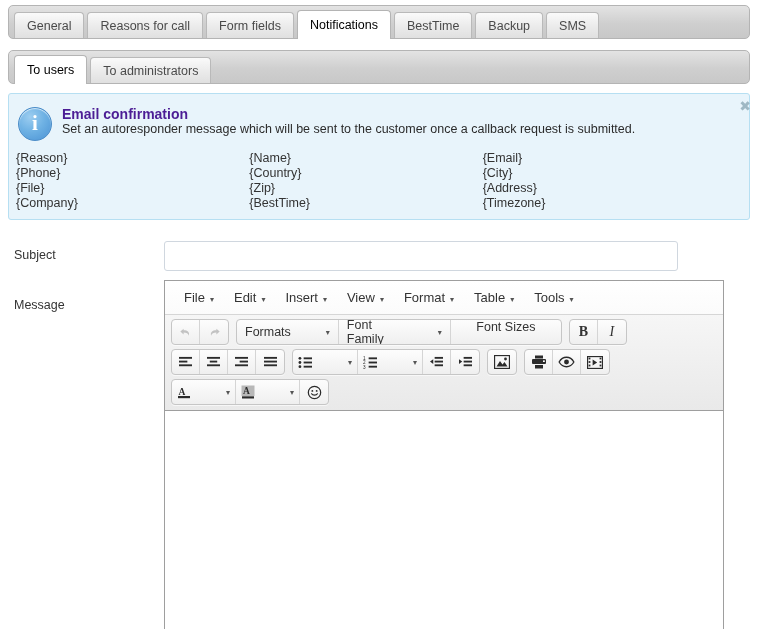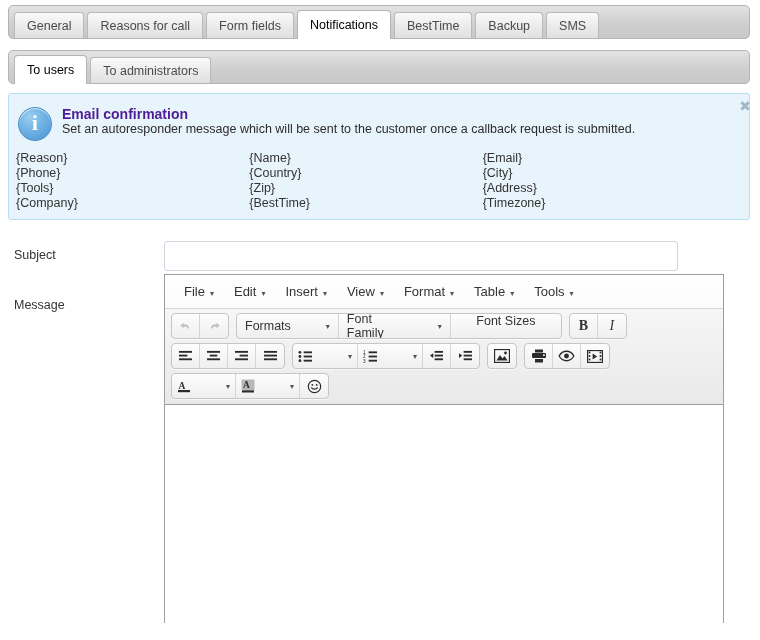--- a/index.html
+++ b/index.html
@@ -156,21 +156,21 @@
     font-size: 12.5px;
     color: #333;
     padding: 0 7px;
     outline: none;
   }
 
   
   .editor {
     position: absolute;
     left: 164px;
-    top: 274px;
+    top: 280px;
     width: 560px;
     height: 349px;
     box-sizing: border-box;
     border: 1px solid #9e9e9e;
     background: #ffffff;
   }
   .menubar {
     height: 34px;
     background: linear-gradient(to bottom, #ffffff 0%, #fbfbfb 100%);
     border-bottom: 1px solid #d6d6d6;
@@ -258,21 +258,21 @@
   <div class="info-banner"></div>
   <div class="info-icon"></div>
   <div class="banner-title">Email confirmation</div>
   <div class="banner-desc">Set an autoresponder message which will be sent to the customer once a callback request is submitted.</div>
   <div class="banner-close">✖</div>
 
   <div class="tokens">
     <div class="token-col">
       <div class="token">{Reason}</div>
       <div class="token">{Phone}</div>
-      <div class="token">{Tools}</div>
+      <div class="token">{File}</div>
       <div class="token">{Company}</div>
     </div>
     <div class="token-col">
       <div class="token">{Name}</div>
       <div class="token">{Country}</div>
       <div class="token">{Zip}</div>
       <div class="token">{BestTime}</div>
     </div>
     <div class="token-col">
       <div class="token">{Email}</div>

